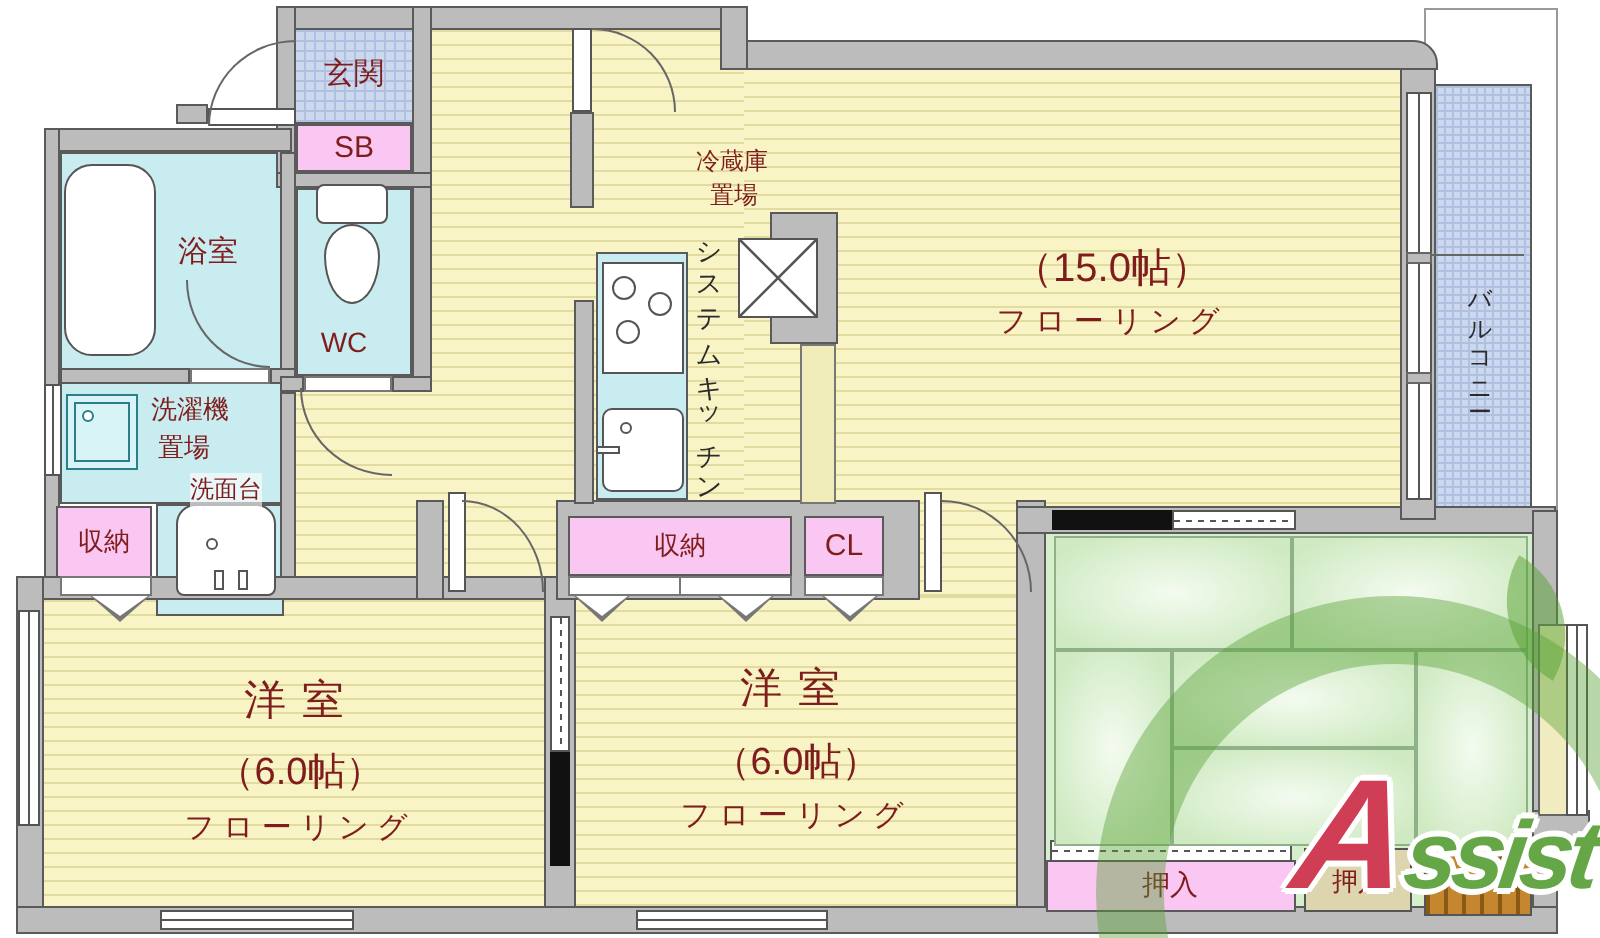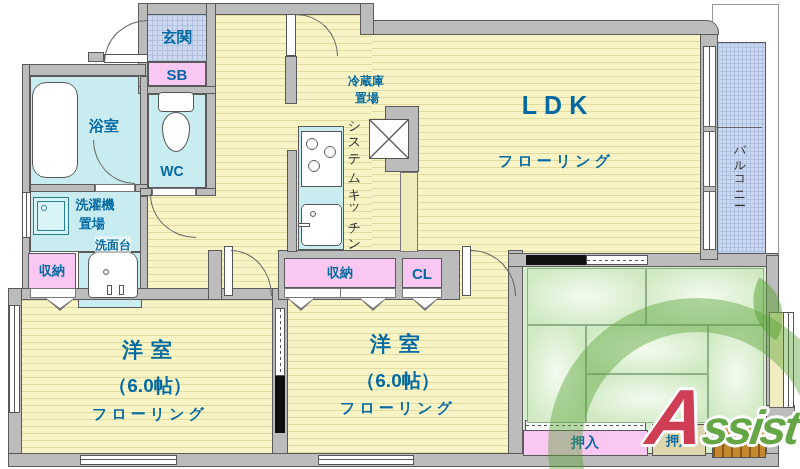--- a/index.html
+++ b/index.html
@@ -25,21 +25,21 @@
          background-image:repeating-linear-gradient(90deg,#555 0 3px,transparent 3px 6px);
          background-size:100% 1px;background-repeat:no-repeat;background-position:center;}
   .slide-v{background:#fff;border:1px solid #555;
          background-image:repeating-linear-gradient(180deg,#555 0 3px,transparent 3px 6px);
          background-size:1px 100%;background-repeat:no-repeat;background-position:center;}
   .blackbar{background:#111;}
   .arc{border:0 solid #666;background:transparent;}
   .arc.tl{border-top:1.6px solid #666;border-left:1.6px solid #666;border-top-left-radius:100% 100%;}
   .arc.tr{border-top:1.6px solid #666;border-right:1.6px solid #666;border-top-right-radius:100% 100%;}
   .arc.bl{border-bottom:1.6px solid #666;border-left:1.6px solid #666;border-bottom-left-radius:100% 100%;}
-  .lbl{position:absolute;transform:translate(-50%,-50%);white-space:nowrap;color:#0369a1;font-weight:bold;}
+  .lbl{position:absolute;transform:translate(-50%,-50%);white-space:nowrap;color:#7f1d1d;}
   .vlbl{position:absolute;writing-mode:vertical-rl;text-orientation:upright;color:#2b2b2b;letter-spacing:3px;}
   .tri{position:absolute;}
   .tri .t1{position:absolute;left:0;top:0;right:0;bottom:0;background:#777;}
   .tri .t2{position:absolute;left:2px;right:2px;top:1px;bottom:3px;background:#fff;}
   .tri.down .t1,.tri.down .t2{clip-path:polygon(0 0,100% 0,50% 100%);}
   .tri.up .t1{clip-path:polygon(50% 0,100% 100%,0 100%);}
   .tri.up .t2{clip-path:polygon(50% 0,100% 100%,0 100%);top:3px;bottom:1px;}
   .deck{background:#c4872f;border:1px solid #555;
         background-image:repeating-linear-gradient(90deg,#8a5a14 0 2px,transparent 2px 9px);}
   .tan{background:#ddd5ae;border:1px solid #555;}
@@ -213,21 +213,21 @@
   <div class="lbl" style="left:177px;top:74px;font-size:15px;">SB</div>
   <div class="lbl" style="left:104px;top:126px;font-size:15px;">浴室</div>
   <div class="lbl" style="left:172px;top:171px;font-size:14px;">WC</div>
   <div class="lbl" style="left:95px;top:205px;font-size:13px;">洗濯機</div>
   <div class="lbl" style="left:92px;top:224px;font-size:13px;">置場</div>
   <div class="lbl" style="left:52px;top:271px;font-size:13px;">収納</div>
   <div class="lbl" style="left:113px;top:245px;font-size:12px;background:rgba(255,255,255,.6);">洗面台</div>
   <div class="lbl" style="left:366px;top:81px;font-size:12px;">冷蔵庫</div>
   <div class="lbl" style="left:367px;top:98px;font-size:12px;">置場</div>
   <div class="vlbl" style="left:345px;top:112px;font-size:13px;letter-spacing:2px;">システムキッチン</div>
-  <div class="lbl" style="left:558px;top:105px;font-size:25px;letter-spacing:7px;">LDK</div>
+  <div class="lbl" style="left:556px;top:134px;font-size:20px;">（15.0帖）</div>
   <div class="lbl" style="left:556px;top:161px;font-size:15px;letter-spacing:4px;">フローリング</div>
   <div class="vlbl" style="left:731px;top:136px;font-size:12px;letter-spacing:2px;">バルコニー</div>
   <div class="lbl" style="left:340px;top:273px;font-size:13px;">収納</div>
   <div class="lbl" style="left:422px;top:273px;font-size:15px;">CL</div>
   <div class="lbl" style="left:151px;top:350px;font-size:21px;letter-spacing:8px;">洋室</div>
   <div class="lbl" style="left:150px;top:386px;font-size:19px;">（6.0帖）</div>
   <div class="lbl" style="left:150px;top:414px;font-size:15px;letter-spacing:4px;">フローリング</div>
   <div class="lbl" style="left:399px;top:344px;font-size:21px;letter-spacing:8px;">洋室</div>
   <div class="lbl" style="left:398px;top:381px;font-size:19px;">（6.0帖）</div>
   <div class="lbl" style="left:398px;top:408px;font-size:15px;letter-spacing:4px;">フローリング</div>

